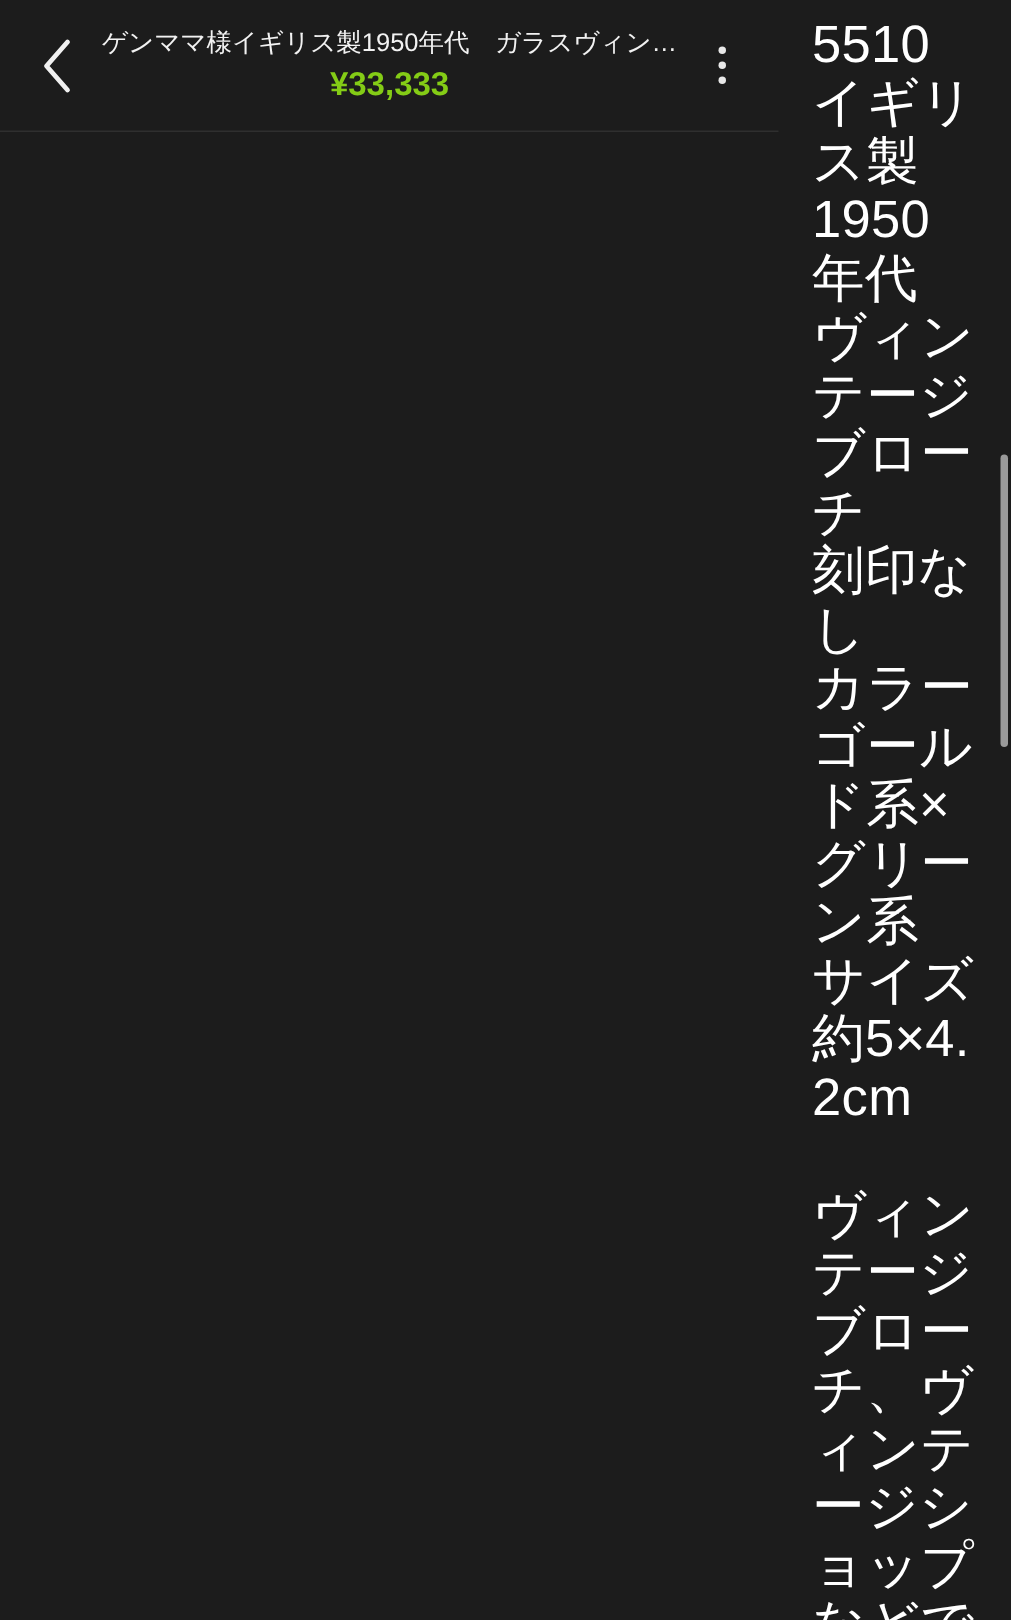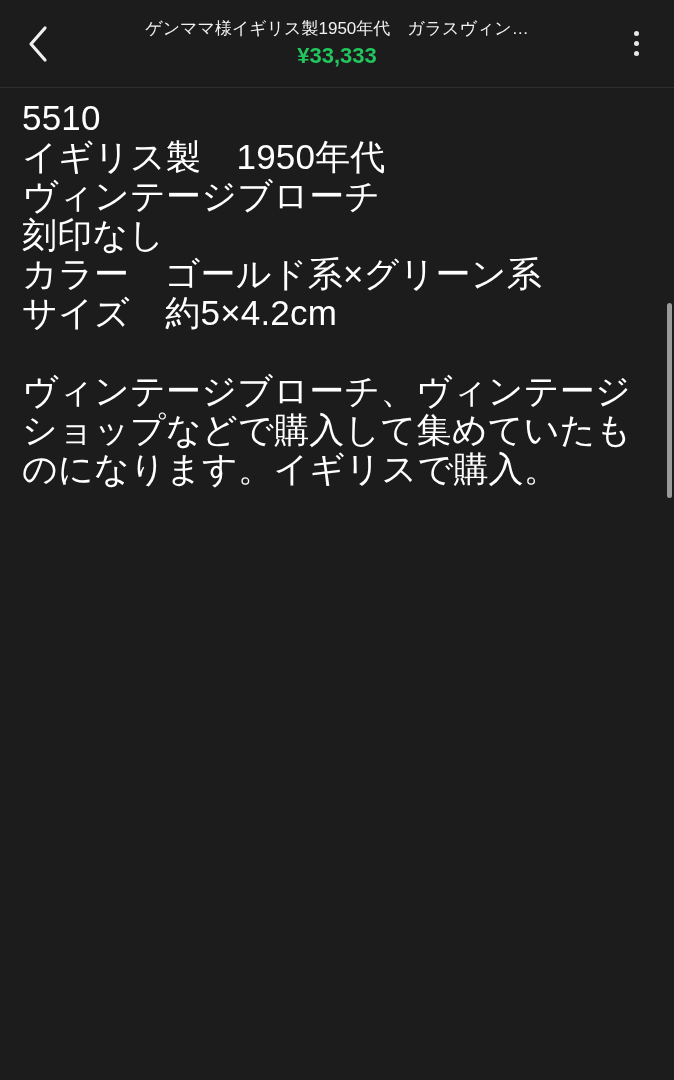--- a/index.html
+++ b/index.html
@@ -9,21 +9,21 @@
     background: #1c1c1c;
     font-family: "Liberation Sans", sans-serif;
     overflow: hidden;
   }
   .screen {
     position: relative;
     width: 674px;
     height: 1080px;
     background: #1c1c1c;
     display: flex;
-    flex-direction: column;
+    flex-direction: row;
   }
 
   
   .header {
     position: relative;
     height: 88px;
     flex: 0 0 88px;
     background: #1c1c1c;
     border-bottom: 1px solid #2f2f2f;
     display: flex;
@@ -49,21 +49,21 @@
   .header-title {
     color: #f2f2f2;
     font-size: 17px;
     line-height: 24px;
     white-space: nowrap;
     overflow: hidden;
     text-overflow: ellipsis;
     font-weight: 400;
   }
   .header-price {
-    color: #22c55e;
+    color: #84cc16;
     font-size: 22px;
     line-height: 28px;
     font-weight: 700;
     margin-top: 1px;
   }
   .menu-btn {
     width: 48px;
     height: 48px;
     flex: 0 0 48px;
     display: flex;

